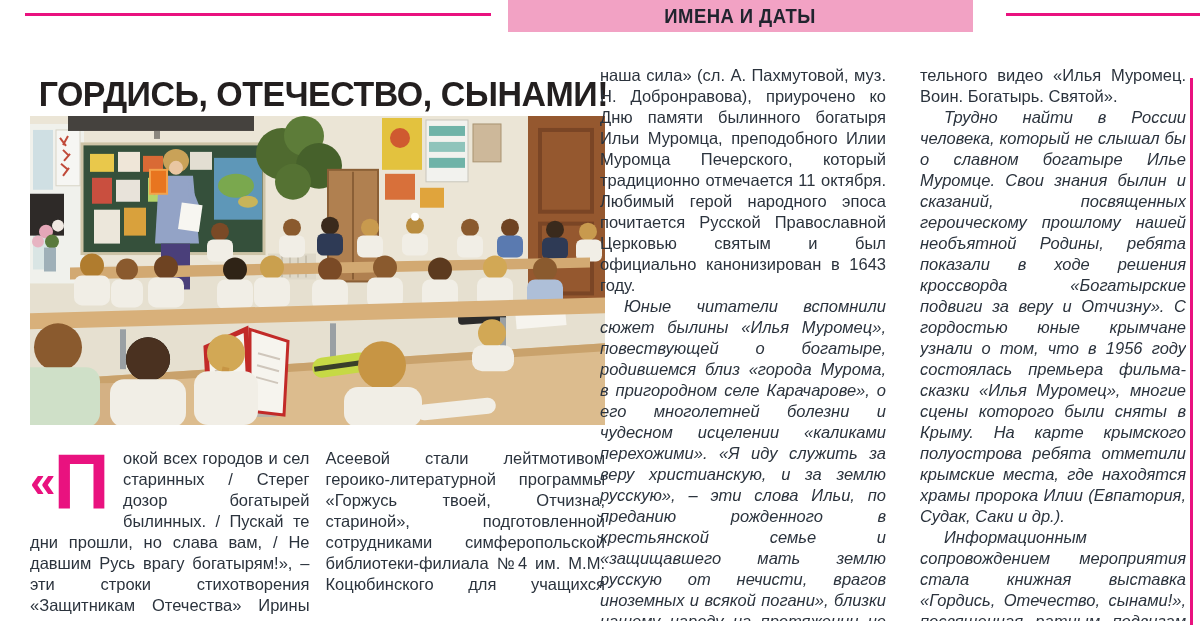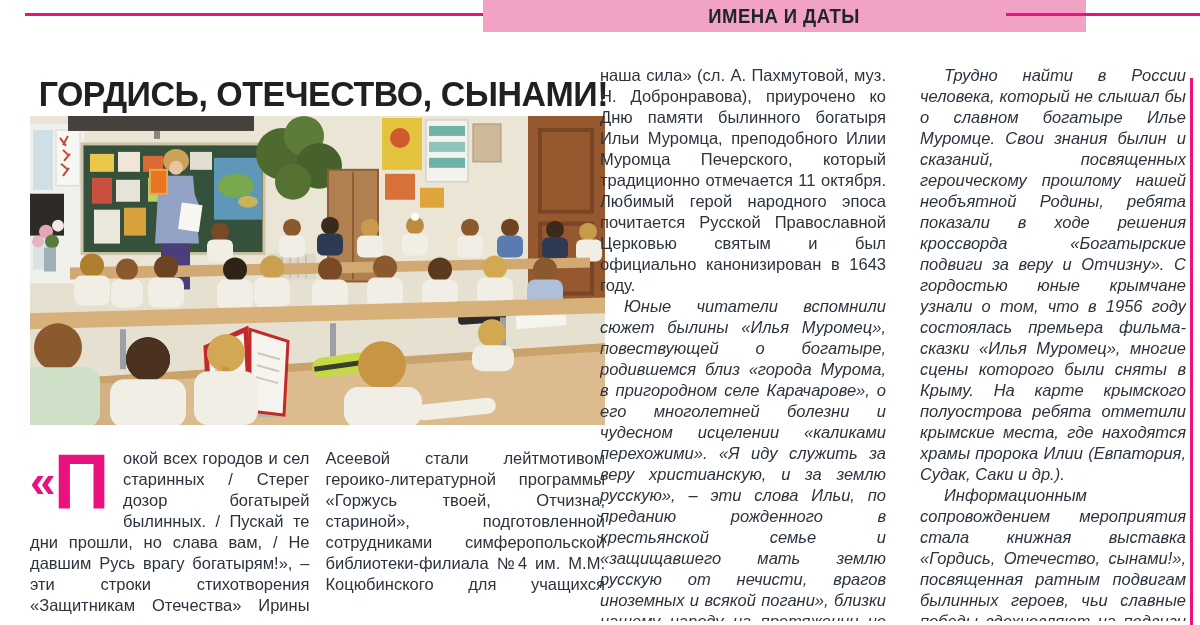--- a/index.html
+++ b/index.html
@@ -11,21 +11,21 @@
   *{margin:0;padding:0;box-sizing:border-box;}
   html,body{width:1200px;height:625px;background:#ffffff;overflow:hidden;}
   body{font-family:"Liberation Sans", sans-serif;color:var(--body-color);}
   .page{position:relative;width:1200px;height:625px;background:#fff;}
 
   
   .rule{position:absolute;top:13px;height:3px;background:var(--accent-magenta);}
   .rule-left{left:25px;width:466px;}
   .rule-right{left:1006px;width:194px;}
   .masthead-box{
-    position:absolute;left:483px;top:0;width:603px;height:32px;
+    position:absolute;left:508px;top:0;width:465px;height:32px;
     background:var(--header-pink);
     display:flex;align-items:center;justify-content:center;
   }
   .masthead-box span{
     font-weight:bold;font-size:21px;color:#20242e;letter-spacing:0.5px;
     transform:scaleX(0.88);white-space:nowrap;
   }
 
   
   .vrule{position:absolute;left:1190px;top:78px;width:3px;height:547px;background:var(--accent-magenta);}
@@ -250,18 +250,19 @@
 
     </div>
   </section>
 
   <section class="col col-mid bodytext">
     <p>наша сила» (сл. А. Пахмутовой, муз. Н. Добронравова), приурочено ко Дню памяти былинного богатыря Ильи Муромца, преподобного Илии Муромца Печерского, который традиционно отмечается 11 октября. Любимый герой народного эпоса почитается Русской Православной Церковью святым и был официально канонизирован в 1643 году.</p>
     <p class="indent">Юные читатели вспомнили сюжет былины «Илья Муромец», повествующей о богатыре, родившемся близ «города Мурома, в пригородном селе Карачарове», о его многолетней болезни и чудесном исцелении «каликами перехожими». «Я иду служить за веру христианскую, и за землю русскую», – эти слова Ильи, по преданию рожденного в крестьянской семье и «защищавшего мать землю русскую от нечисти, врагов иноземных и всякой погани», близки нашему народу на протяжении не одного столетия. Русское воинство и сегодня считает святого богатыря своим покровителем. Рассказ ведущего сопровождался просмотром познава-</p>
   </section>
 
   <section class="col col-right bodytext">
+    <p>тельного видео «Илья Муромец. Воин. Богатырь. Святой».</p>
     <p class="indent">Трудно найти в России человека, который не слышал бы о славном богатыре Илье Муромце. Свои знания былин и сказаний, посвященных героическому прошлому нашей необъятной Родины, ребята показали в ходе решения кроссворда «Богатырские подвиги за веру и Отчизну». С гордостью юные крымчане узнали о том, что в 1956 году состоялась премьера фильма-сказки «Илья Муромец», многие сцены которого были сняты в Крыму. На карте крымского полуострова ребята отметили крымские места, где находятся храмы пророка Илии (Евпатория, Судак, Саки и др.).</p>
     <p class="indent">Информационным сопровождением мероприятия стала книжная выставка «Гордись, Отечество, сынами!», посвященная ратным подвигам былинных героев, чьи славные победы вдохновляют на подвиги нынешних Защитников Отечества, учат любви к Родине.</p>
 
   </section>
 
 </div>
 
 </body></html>

